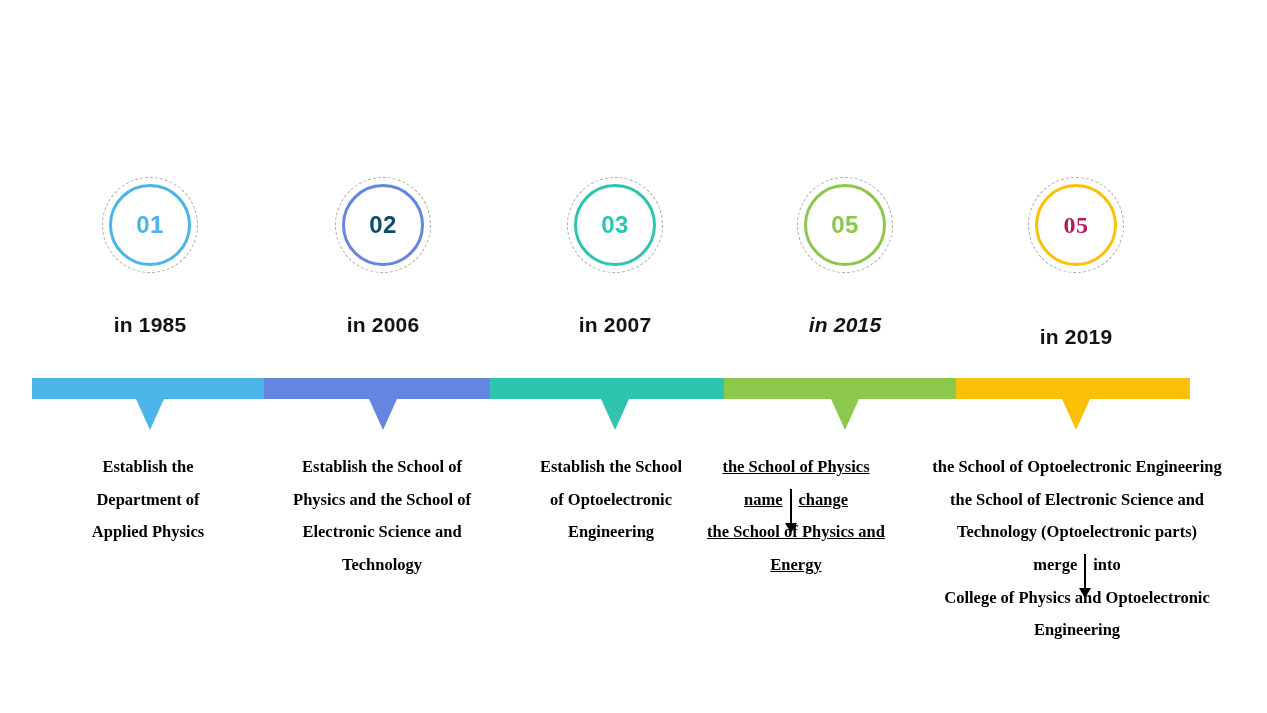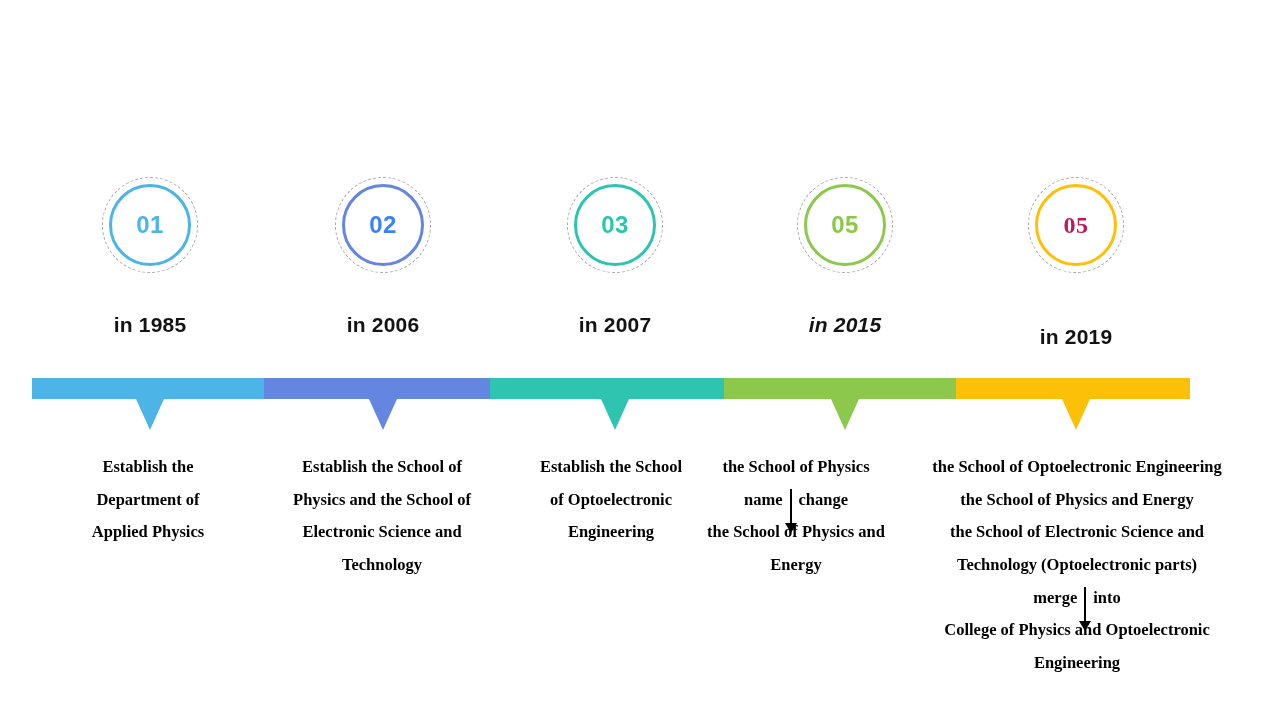--- a/index.html
+++ b/index.html
@@ -157,21 +157,21 @@
       </div>
     </div>
     <div class="year-label" style="left: 150px;">in 1985</div>
     <div class="desc-block" style="left: 38px; top: 443px; width: 220px;">
       <div class="desc-line">Establish the</div>
       <div class="desc-line">Department of</div>
       <div class="desc-line">Applied Physics</div>
     </div>
     <div class="circle-node" style="left: 383px;">
       <div class="circle-inner" style="border-color: rgb(100, 133, 224);">
-        <span class="circle-num" style="color: #3b82f6;">02</span>
+        <span class="circle-num" style="color: #0c4a6e;">02</span>
       </div>
     </div>
     <div class="year-label" style="left: 383px;">in 2006</div>
     <div class="desc-block" style="left: 262px; top: 443px; width: 240px;">
       <div class="desc-line">Establish the School of</div>
       <div class="desc-line">Physics and the School of</div>
       <div class="desc-line">Electronic Science and</div>
       <div class="desc-line">Technology</div>
     </div>
     <div class="circle-node" style="left: 615px;">
@@ -184,34 +184,33 @@
       <div class="desc-line">Establish the School</div>
       <div class="desc-line">of Optoelectronic</div>
       <div class="desc-line">Engineering</div>
     </div>
     <div class="circle-node" style="left: 845px;">
       <div class="circle-inner" style="border-color: rgb(140, 200, 75);">
         <span class="circle-num" style="color: rgb(140, 200, 75);">05</span>
       </div>
     </div>
     <div class="year-label" style="left: 845px; font-style: italic;">in 2015</div>
-    <div class="desc-block" style="left: 685px; top: 443px; width: 222px;">
+    <div class="desc-block" style="left: 685px; top: 443px; width: 222px; text-decoration: underline;">
       <div class="desc-line">the School of Physics</div>
       <div class="desc-line"><span>name</span><span class="inline-arrow"><span class="shaft" style="background: rgb(0, 0, 0);"></span><span class="head" style="border-top-color: rgb(0, 0, 0);"></span></span><span>change</span></div>
       <div class="desc-line">the School of Physics and</div>
       <div class="desc-line">Energy</div>
     </div>
     <div class="circle-node" style="left: 1076px;">
       <div class="circle-inner" style="border-color: rgb(253, 192, 9);">
         <span class="circle-num" style="color: #be185d; font-family: Liberation Serif, serif;">05</span>
       </div>
     </div>
     <div class="year-label" style="left: 1076px; margin-top: 12px;">in 2019</div>
     <div class="desc-block" style="left: 893px; top: 443px; width: 368px;">
       <div class="desc-line">the School of Optoelectronic Engineering</div>
-      <div class="desc-line">the School of Physics and Energy</div>
       <div class="desc-line">the School of Electronic Science and</div>
       <div class="desc-line">Technology (Optoelectronic parts)</div>
       <div class="desc-line"><span>merge</span><span class="inline-arrow"><span class="shaft" style="background: rgb(0, 0, 0);"></span><span class="head" style="border-top-color: rgb(0, 0, 0);"></span></span><span>into</span></div>
       <div class="desc-line">College of Physics and Optoelectronic</div>
       <div class="desc-line">Engineering</div>
     </div>
   </div>
 
 </body></html>

